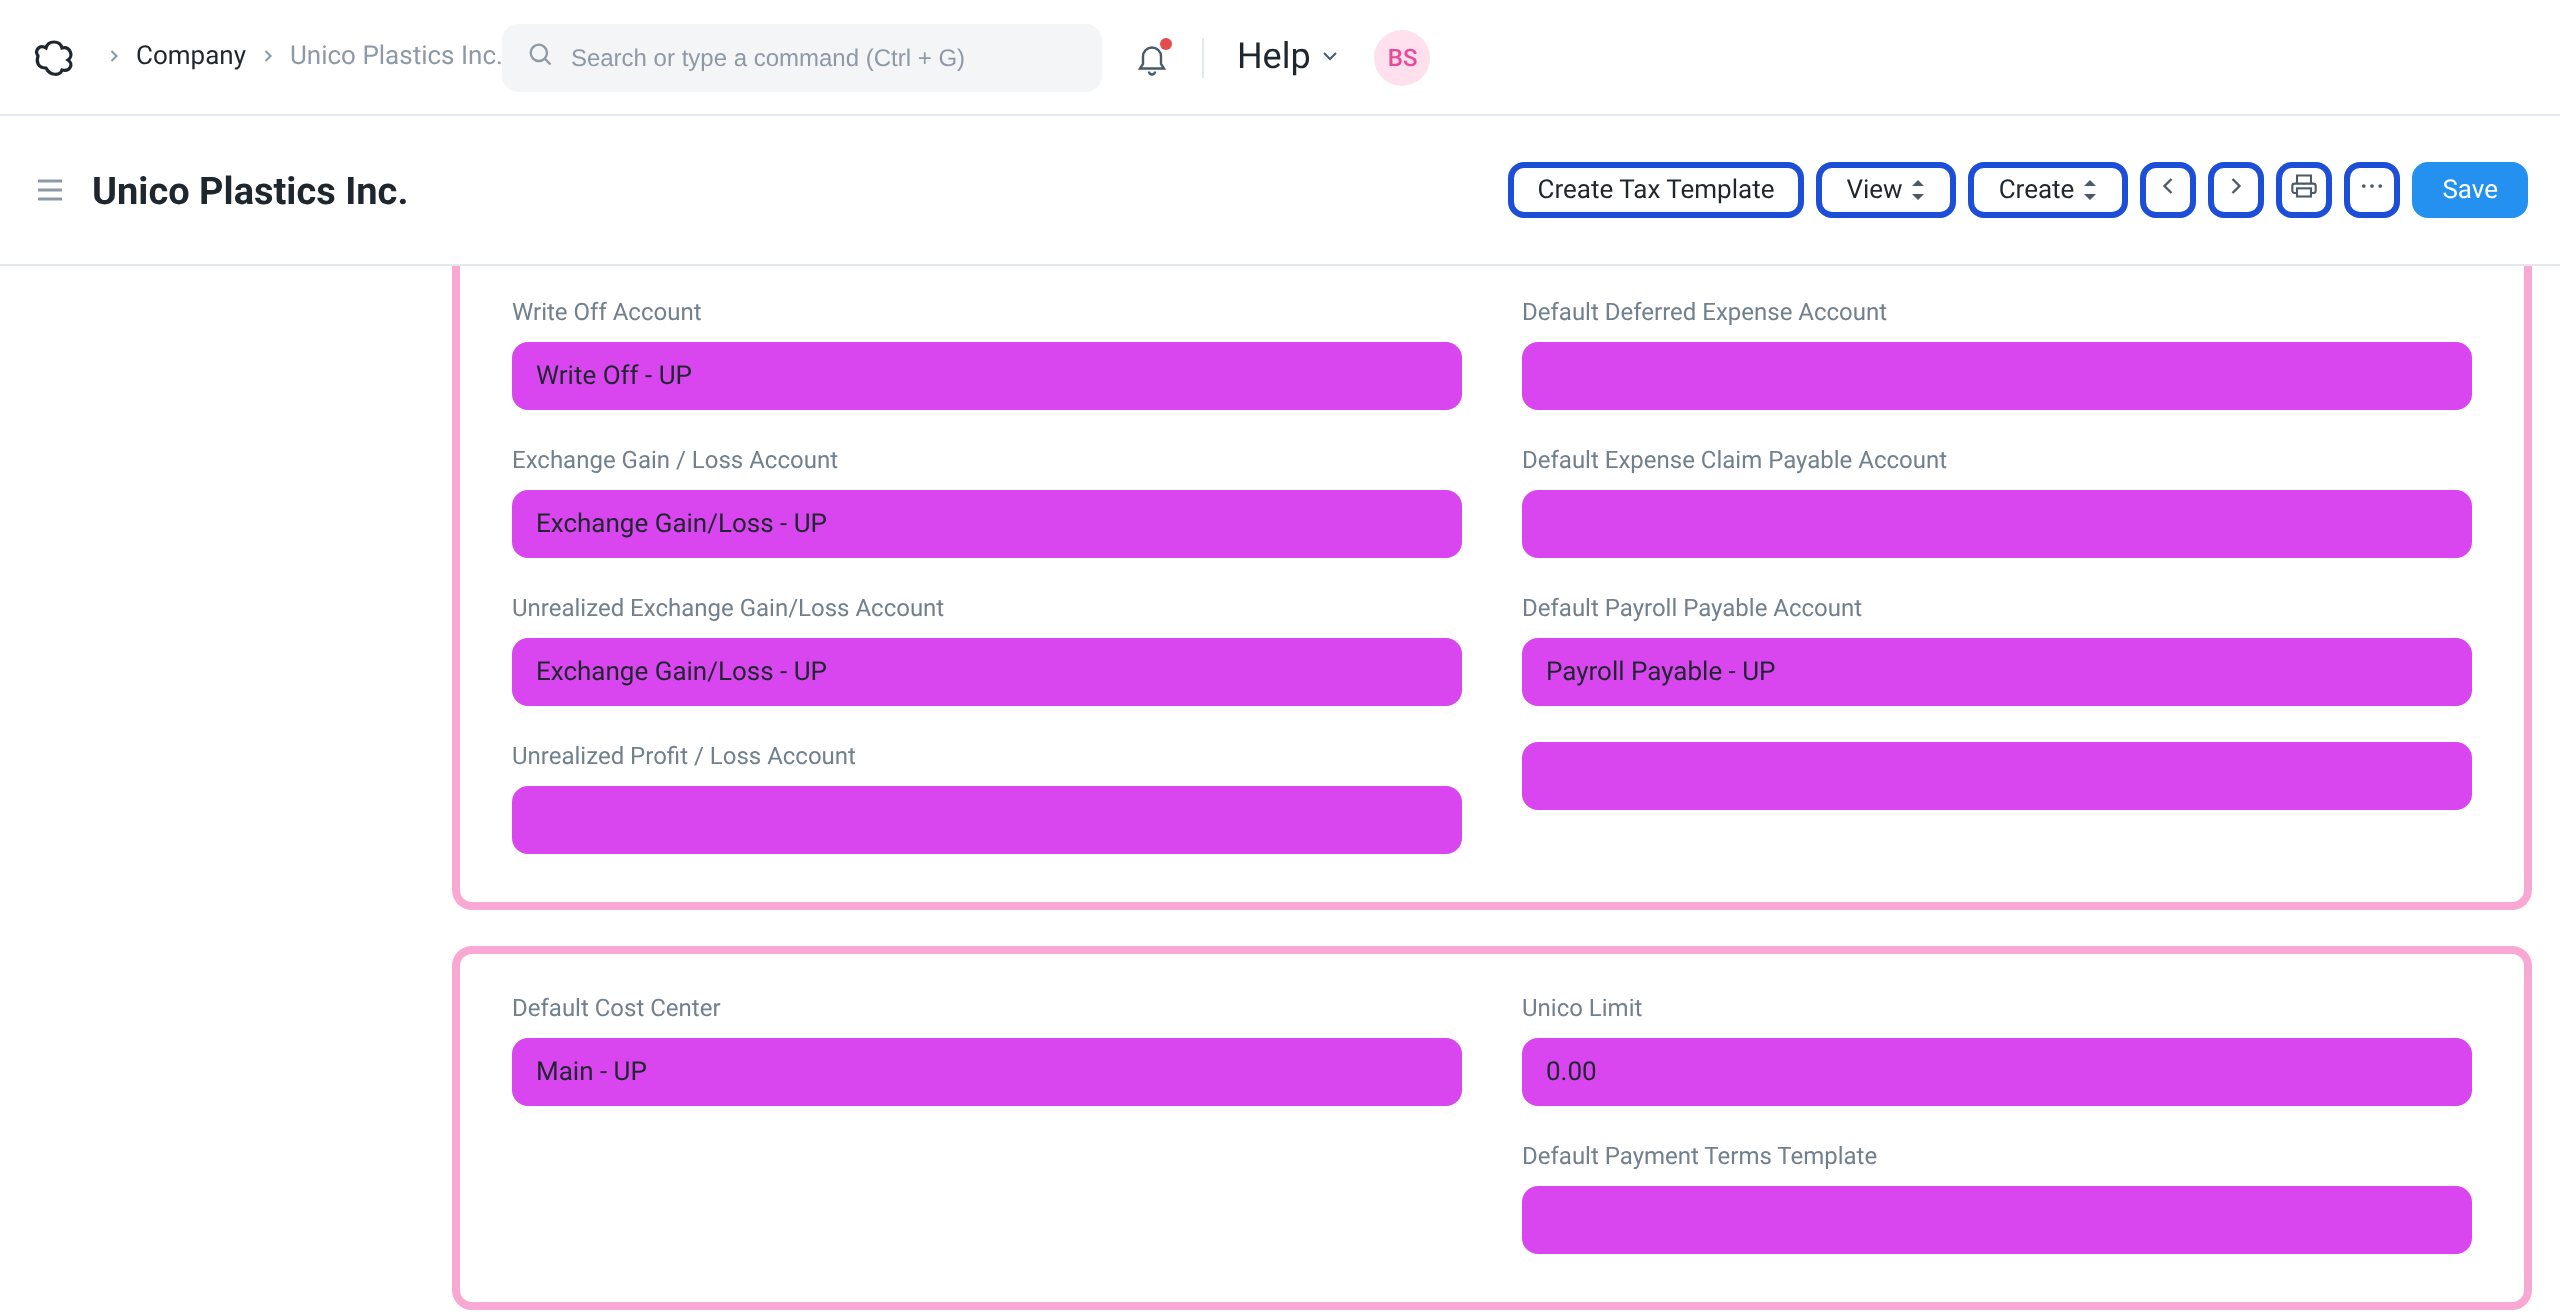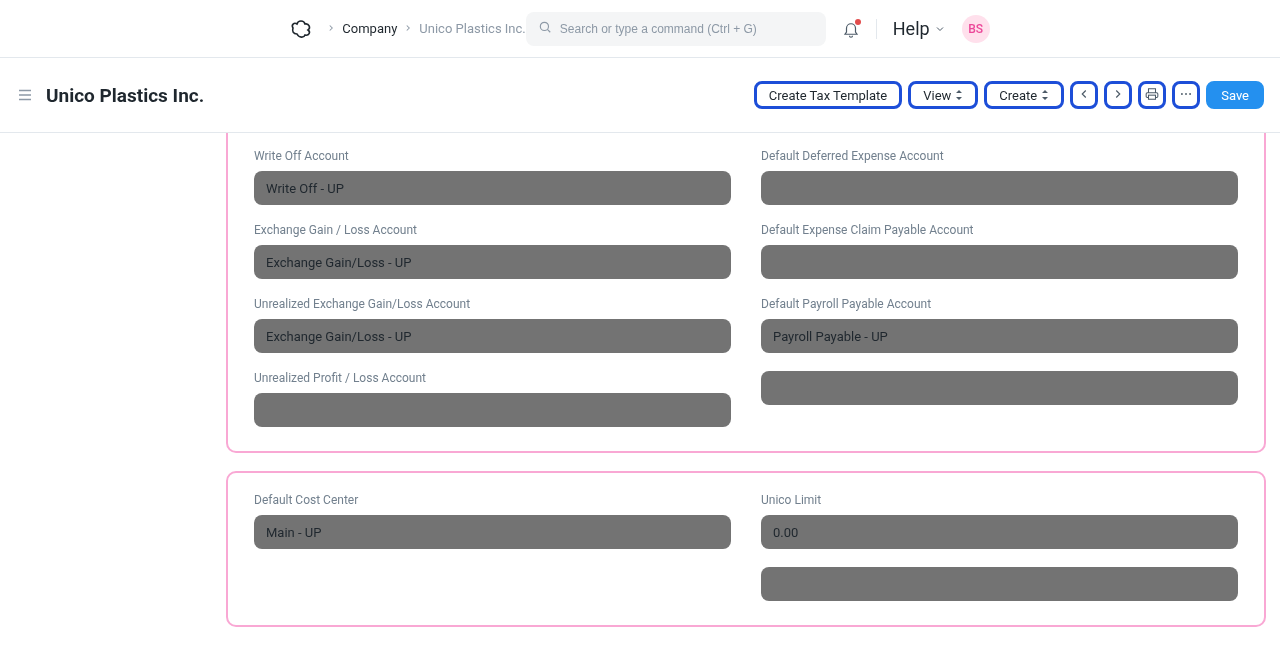--- a/index.html
+++ b/index.html
@@ -16,21 +16,21 @@
       height: 658px;
       overflow: hidden;
     }
     
     .navbar {
       height: 58px;
       border-bottom: 1px solid #e3e8ed;
       display: flex;
       align-items: center;
       padding: 12px 16px;
-      justify-content: center;
+      justify-content: flex-start;
     }
     .nav-left {
       display: flex;
       align-items: center;
       gap: 6px;
     }
     .logo {
       width: 24px;
       height: 24px;
       display: flex;
@@ -179,21 +179,21 @@
       color: #fff;
     }
     
     .content {
       padding: 0 0 16px 226px;
       height: calc(658px - 58px - 75px);
       overflow: hidden;
       background: #fff;
     }
     .card {
-      border: 2px solid #f9a8d4;
+      border: 4px solid #f9a8d4;
       border-radius: 10px;
       margin-right: 14px;
       margin-bottom: 18px;
       padding: 20px 26px 24px 26px;
       background: #fff;
     }
     .card-first {
       border-top: none;
       border-top-left-radius: 0;
       border-top-right-radius: 0;
@@ -214,21 +214,21 @@
       display: flex;
       flex-direction: column;
       gap: 8px;
     }
     .form-label {
       font-size: 12px;
       color: #72808e;
     }
     .form-control {
       height: 34px;
-      background: #737373;
+      background: #d946ef;
       border: none;
       border-radius: 8px;
       padding: 0 12px;
       font-size: 13px;
       color: #1f272e;
       outline: none;
       font-family: inherit;
       width: 100%;
     }
     .form-control::placeholder {
@@ -408,19 +408,20 @@
           <label class="form-label">Default Cost Center</label>
           <input class="form-control" type="text" value="Main - UP" style="">
         </div>
       </div>
       <div class="form-col">
         <div class="form-group">
           <label class="form-label">Unico Limit</label>
           <input class="form-control" type="text" value="0.00" style="">
         </div>
         <div class="form-group">
+          <label class="form-label">Default Payment Terms Template</label>
           <input class="form-control" type="text" value="" style="">
         </div>
       </div>
     </div>
   </div>
 
 </div>
 
 </body></html>

